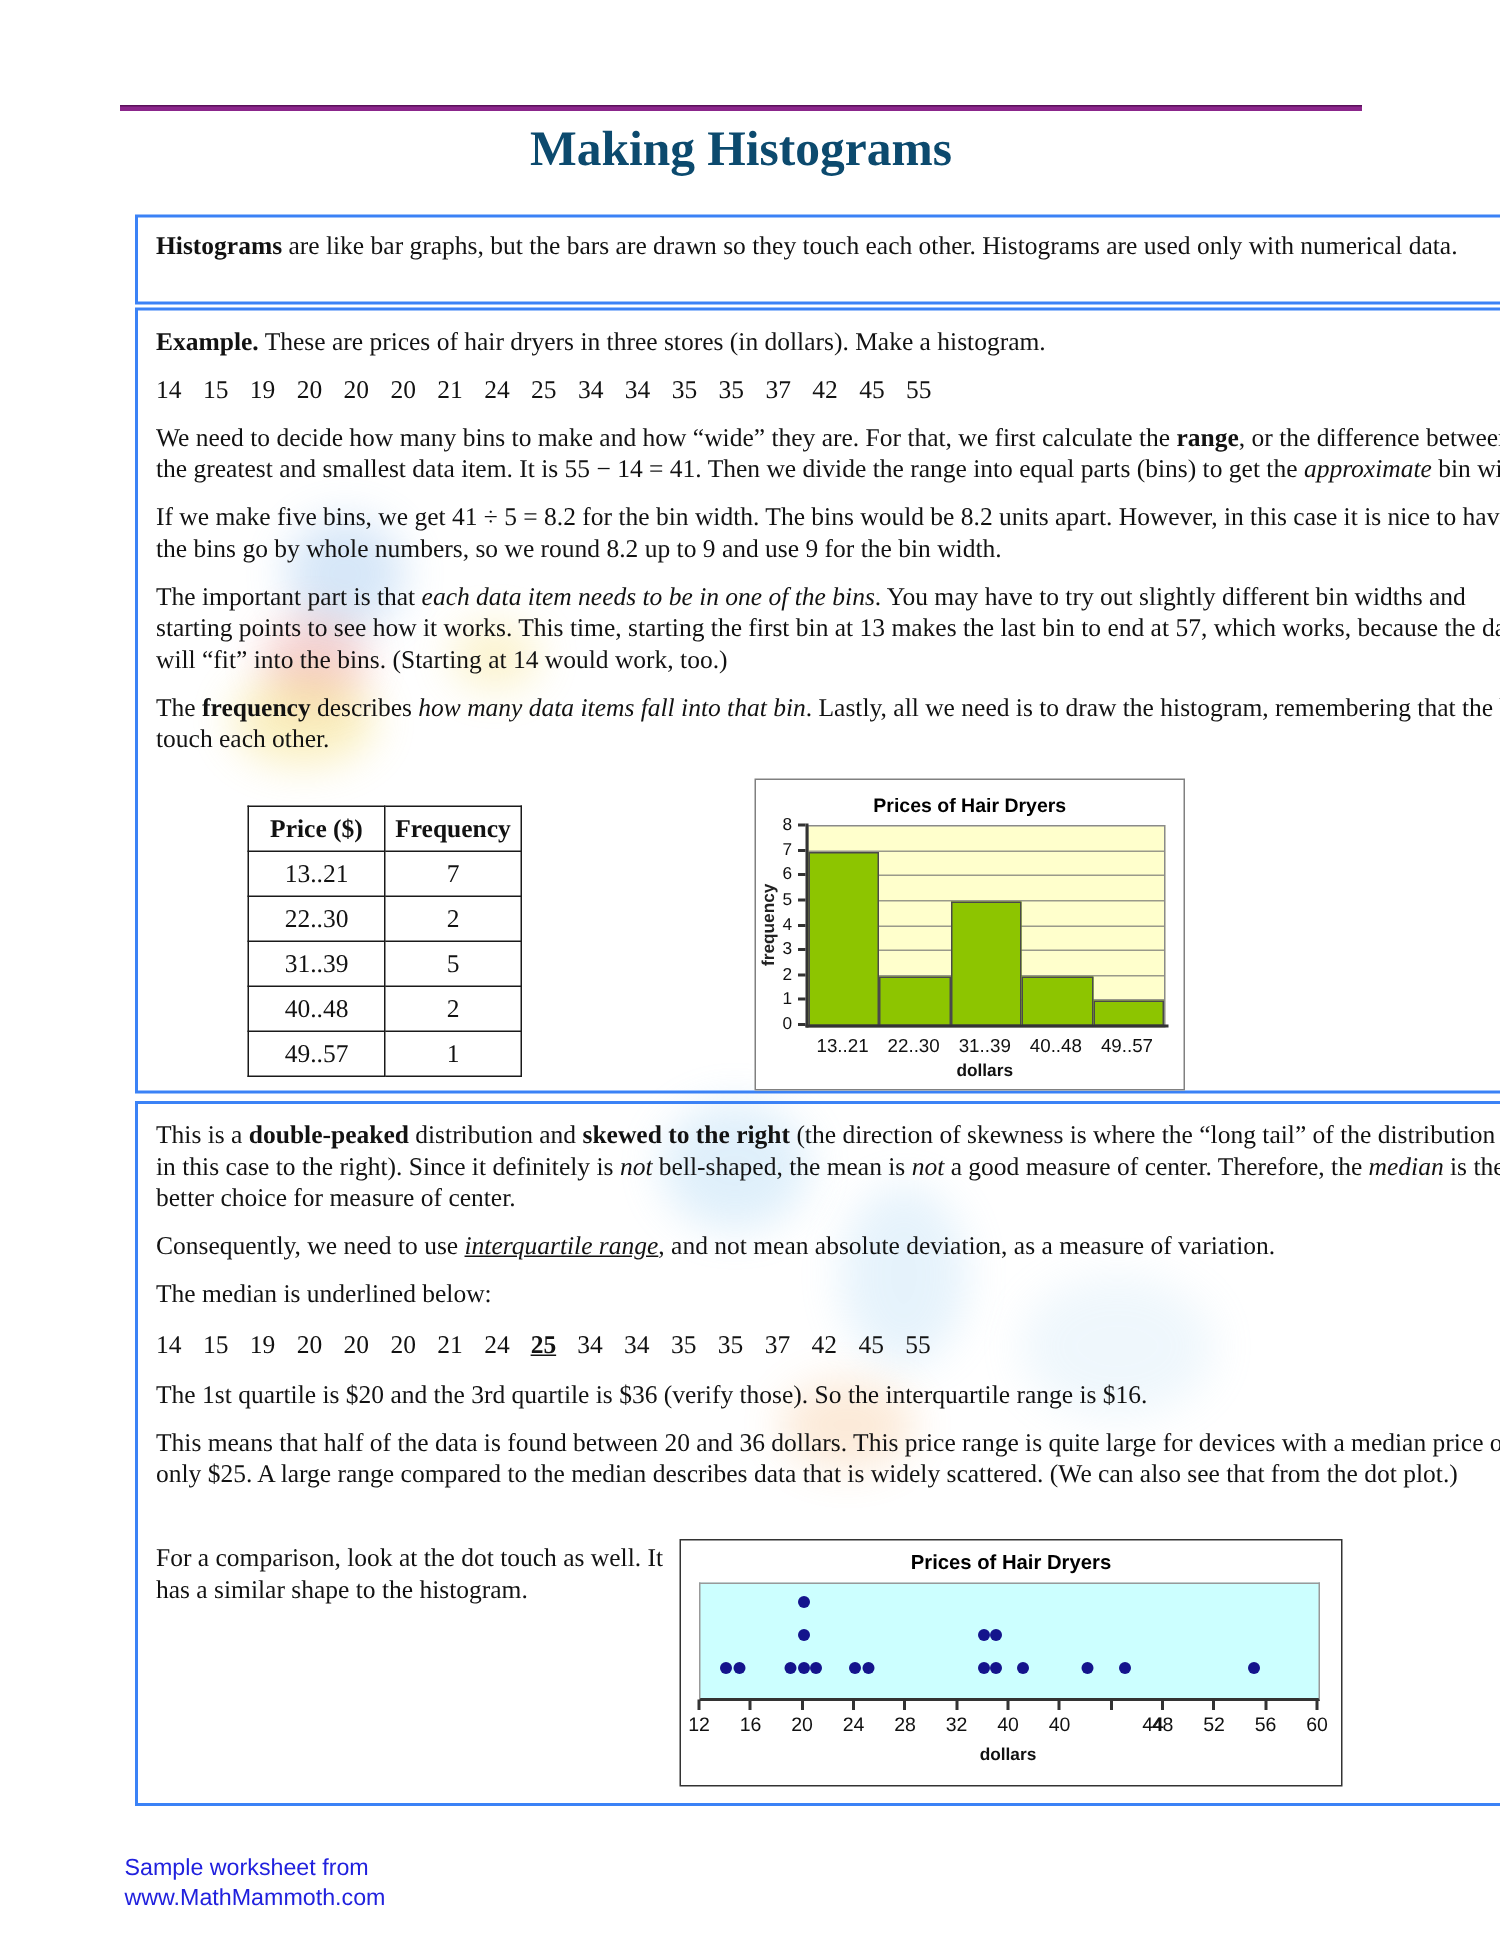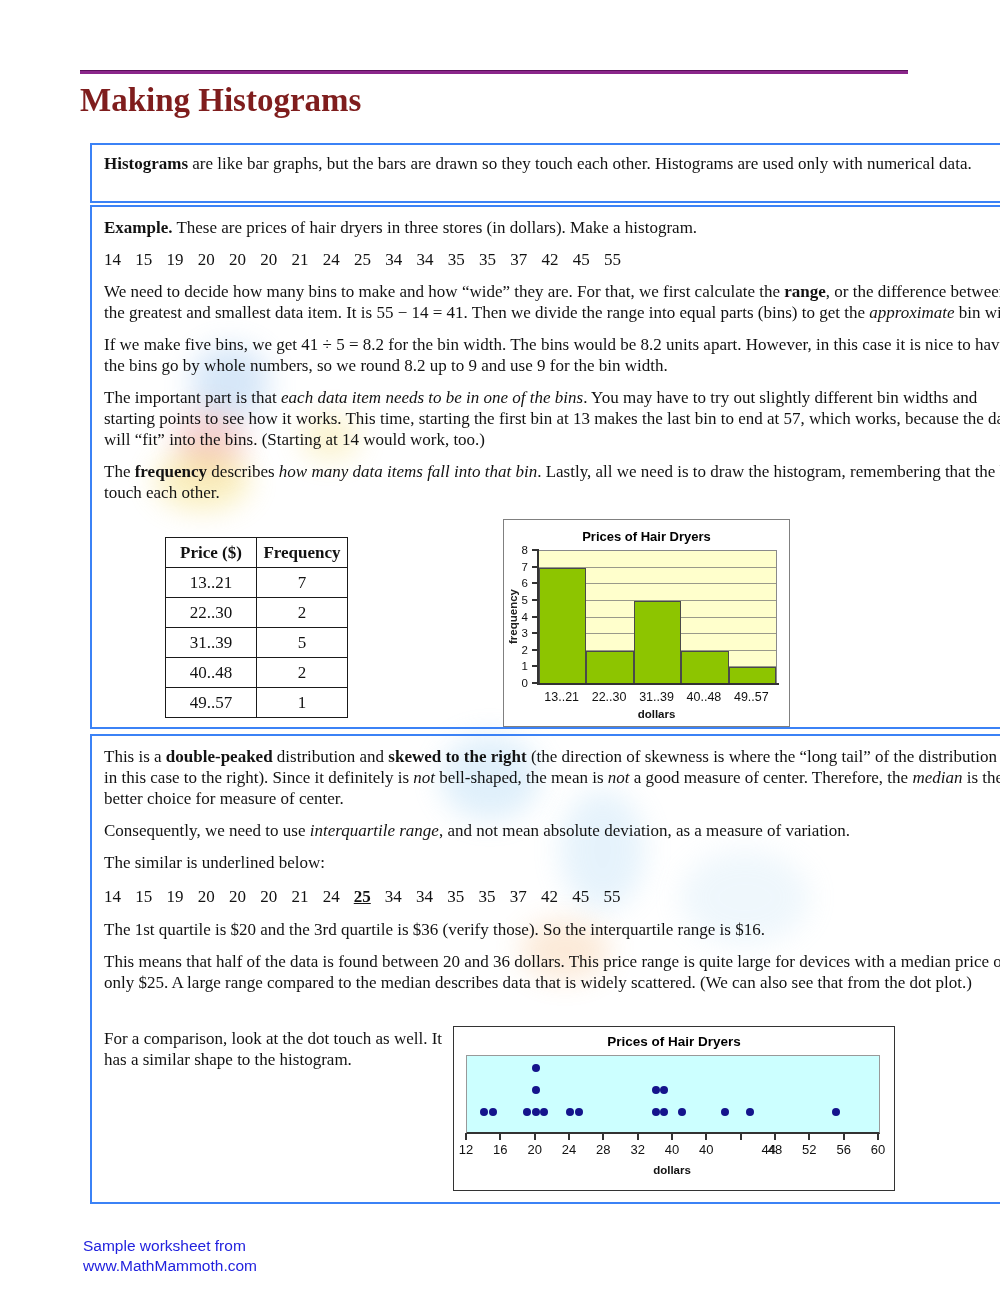--- a/index.html
+++ b/index.html
@@ -6,21 +6,21 @@
   .page{position:relative;width:1000px;height:1294px;background:#ffffff;overflow:hidden;
         font-family:"Liberation Serif",serif;color:#121212;}
 
   
   .wm{position:absolute;border-radius:50%;filter:blur(14px);pointer-events:none;}
 
   .top-rule{position:absolute;left:80px;top:70px;width:828px;height:3px;
             background:#8B268B;border-top:1px solid #5a105a;}
 
   .page-title{position:absolute;left:80px;top:82px;width:828px;margin:0;
-              font-size:33px;font-weight:bold;color:#7f1d1d;}
+              text-align:center;font-size:33px;font-weight:bold;color:#0c4a6e;}
 
   .box{position:absolute;left:90px;width:954px;border:2px solid #3b82f6;
        box-sizing:border-box;padding:10px 12px;}
   #box-intro{top:143px;height:60px;padding-top:8px;}
   #box-example{top:205px;height:524px;}
   #box-analysis{top:734px;height:470px;}
 
   .para{margin:0 0 11px 0;font-size:17px;line-height:21px;}
   .data-row{word-spacing:10px;}
   .median-num{font-weight:bold;text-decoration:underline;margin:0 14px;}
@@ -178,22 +178,22 @@
           <div class="hist-xlab">31..39</div>
           <div class="hist-xlab">40..48</div>
           <div class="hist-xlab">49..57</div>
         </div>
       <div class="hist-dollars">dollars</div>
     </div>
   </div>
 
   <div class="box" id="box-analysis">
     <p class="para"><span>This is a </span><span style="font-weight: bold;">double-peaked</span><span> distribution and </span><span style="font-weight: bold;">skewed to the right</span><span> (the direction of skewness is where the “long tail” of the distribution is, in this case to the right). Since it definitely is </span><span style="font-style: italic;">not</span><span> bell-shaped, the mean is </span><span style="font-style: italic;">not</span><span> a good measure of center. Therefore, the </span><span style="font-style: italic;">median</span><span> is the better choice for measure of center.</span></p>
-    <p class="para"><span>Consequently, we need to use </span><span style="font-style: italic;">interquartile range</span><span>, and not mean absolute deviation, as a measure of variation.</span></p>
-    <p class="para" style="margin-bottom:13px"><span>The similar is underlined below:</span></p>
+    <p class="para"><span>Consequently, we need to use </span><span style="font-style: italic; text-decoration: underline;">interquartile range</span><span>, and not mean absolute deviation, as a measure of variation.</span></p>
+    <p class="para" style="margin-bottom:13px"><span>The median is underlined below:</span></p>
     <p class="para data-row" style="margin-bottom:12px"><span>14 15 19 20 20 20 21 24</span><span class="median-num">25</span><span>34 34 35 35 37 42 45 55</span></p>
     <p class="para"><span>The 1st quartile is $20 and the 3rd quartile is $36 (verify those). So the interquartile range is $16.</span></p>
     <p class="para"><span>This means that half of the data is found between 20 and 36 dollars. This price range is quite large for devices with a median price of only $25. A large range compared to the median describes data that is widely scattered. (We can also see that from the dot plot.)</span></p>
 
     <div class="col-left">
       <p class="para"><span>For a comparison, look at the dot touch as well. It has a similar shape to the histogram.</span></p>
     </div>
 
     <div class="dotplot">
       <div class="dot-title">Prices of Hair Dryers</div>

